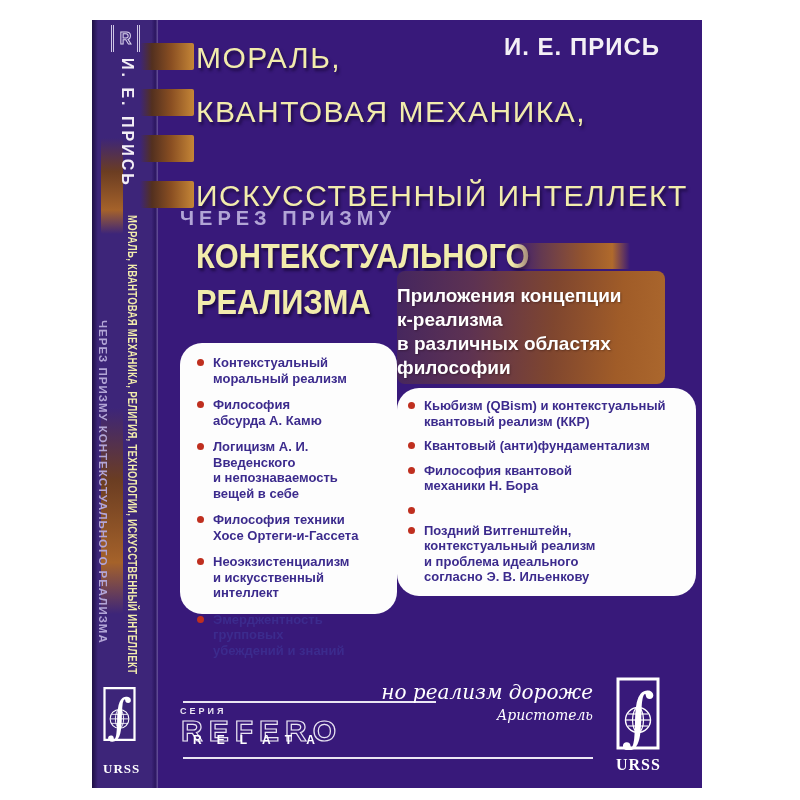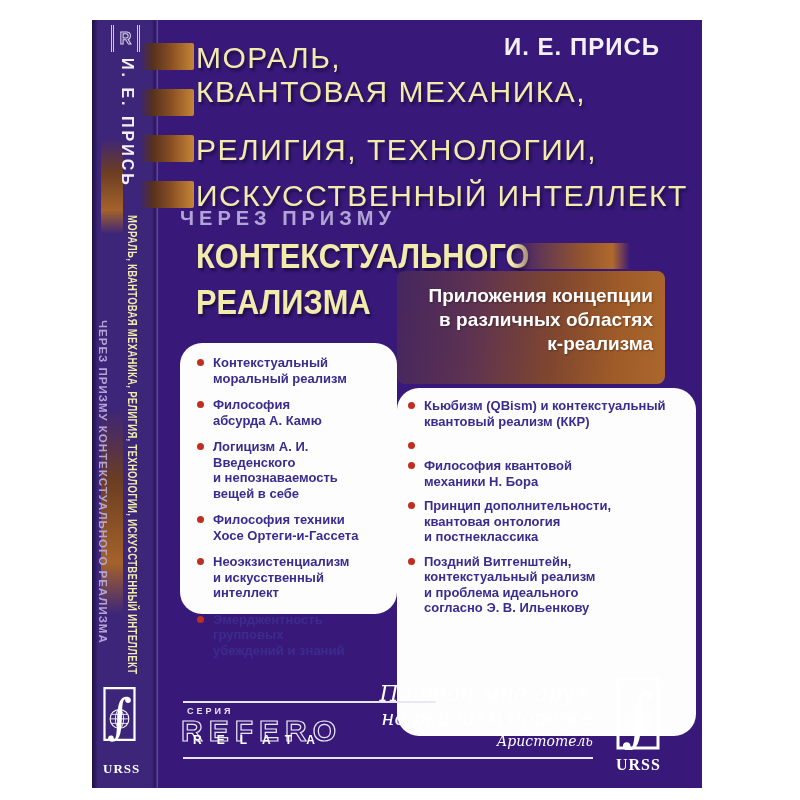--- a/index.html
+++ b/index.html
@@ -38,55 +38,55 @@
   .urss-front{left:524px;top:657px;width:44px;}
   .urss-front svg{width:44px;height:73px;}
   .urss-front .lbl{font-size:16px;margin-top:2px;}
 
   
   .author{position:absolute;right:42px;top:13px;font-size:24px;font-weight:bold;
         letter-spacing:1px;color:#f4f0f6;}
   .tline{position:absolute;left:104px;height:36px;line-height:36px;font-size:30px;
         font-weight:normal;letter-spacing:1.5px;color:#f2ecac;white-space:nowrap;
         text-shadow:2px 3px 3px rgba(12,2,34,.55);}
-  .tline.l1{top:20px;} .tline.l2{top:54px;} .tline.l3{top:112px;} .tline.l4{top:158px;}
+  .tline.l1{top:20px;} .tline.l2{top:74px;} .tline.l3{top:112px;} .tline.l4{top:158px;}
   .tbar{position:absolute;left:48px;width:54px;height:27px;border-radius:2px;
         background:linear-gradient(90deg,rgba(56,25,122,0) 0%,#53301f 22%,#8a4f22 58%,#c58637 100%);}
   .tbar.b1{top:23px;} .tbar.b2{top:69px;} .tbar.b3{top:115px;} .tbar.b4{top:161px;}
   .subtitle{position:absolute;left:88px;top:187px;font-size:20px;font-weight:bold;
         letter-spacing:5px;color:#b2a5d6;}
   .t2{position:absolute;left:104px;height:46px;line-height:46px;font-size:35px;
         font-weight:bold;color:#f2ecac;white-space:nowrap;transform:scaleX(.88);
         transform-origin:0 0;text-shadow:2px 3px 3px rgba(12,2,34,.55);}
   .t2.a{top:213px;} .t2.b{top:259px;}
   .tbar.b5{left:420px;top:223px;width:118px;height:26px;
         background:linear-gradient(90deg,rgba(56,25,122,0) 0%,#643950 25%,#93542e 60%,#b06a2c 85%,rgba(56,25,122,0) 100%);}
 
   
   .obox{position:absolute;left:305px;top:251px;width:268px;height:113px;border-radius:8px;
         background:linear-gradient(95deg,#45265f 0%,#5d3252 28%,#7f462f 58%,#a05c28 82%,#ab672d 100%);
-        text-align:right;padding:13px 12px 0 0;box-sizing:border-box;}
+        text-align:left;padding:13px 12px 0 0;box-sizing:border-box;}
   .obox div{font-size:19px;font-weight:bold;color:#fff;line-height:24px;
         text-shadow:1px 1px 2px rgba(30,10,10,.35);}
 
   
   .wbox{position:absolute;background:#fdfdfd;border-radius:22px;box-sizing:border-box;}
   .wbox.left{left:88px;top:323px;width:217px;height:271px;padding:12px 8px 0 16px;}
-  .wbox.right{left:305px;top:368px;width:299px;height:348px;padding:10px 8px 8px 10px;}
+  .wbox.right{left:305px;top:368px;width:299px;height:208px;padding:10px 8px 8px 10px;}
   .list{display:flex;flex-direction:column;}
   .wbox.left .list{gap:11px;} .wbox.right .list{gap:9px;}
   .li{display:flex;align-items:flex-start;}
   .dot{flex:0 0 auto;width:7px;height:7px;border-radius:50%;background:#bf2f1f;
         margin:4px 9px 0 1px;}
   .txt{font-size:13px;font-weight:bold;line-height:15.5px;color:#3c2b8d;white-space:pre-line;}
 
   
   .ser-line{position:absolute;left:91px;width:250px;height:2px;background:#e9e4f2;}
   .ser-line.t{top:681px;} .ser-line.b{top:737px;}
-  .ser-label{position:absolute;left:95px;top:686px;font-size:9px;font-weight:bold;
+  .ser-label{position:absolute;left:88px;top:686px;font-size:9px;font-weight:bold;
         letter-spacing:3px;color:#e9e4f2;}
   .ser-outline{position:absolute;left:89px;top:694px;font-size:30px;font-weight:bold;
         letter-spacing:6px;color:transparent;-webkit-text-stroke:1.2px #e9e4f2;white-space:nowrap;}
   @supports not (-webkit-text-stroke:1px #fff){.ser-outline{color:#e9e4f2;}}
   .ser-solid{position:absolute;left:101px;top:713px;font-size:12px;font-weight:bold;
         letter-spacing:15px;color:#fff;white-space:nowrap;}
 
   
   .q-dash{position:absolute;left:308px;top:681px;width:36px;height:2px;background:#ece7f4;}
   .q-line{position:absolute;left:308px;top:737px;width:193px;height:2px;background:#ece7f4;}
@@ -127,32 +127,32 @@
 
     <div class="author">И. Е. ПРИСЬ</div>
 
     <div class="tbar b1"></div>
     <div class="tbar b2"></div>
     <div class="tbar b3"></div>
     <div class="tbar b4"></div>
 
     <div class="tline l1">МОРАЛЬ,</div>
     <div class="tline l2">КВАНТОВАЯ МЕХАНИКА,</div>
-    <div class="tline l3">РЕЛИГИЯ, ТЕХНОЛОГИИ,</div>
     <div class="tline l4">ИСКУССТВЕННЫЙ ИНТЕЛЛЕКТ</div>
 
     <div class="subtitle">ЧЕРЕЗ ПРИЗМУ</div>
     <div class="t2 a">КОНТЕКСТУАЛЬНОГО</div>
     <div class="t2 b">РЕАЛИЗМА</div>
     <div class="tbar b5"></div>
 
     <div class="obox">
       <div>Приложения концепции</div>
+      <div>к-реализма</div>
       <div>в различных областях</div>
-      <div>к-реализма</div>
+      <div>философии</div>
     </div>
 
     <div class="wbox left">
       <div class="list">
           <div class="li">
             <span class="dot"></span>
             <span class="txt">Контекстуальный
 моральный реализм</span>
           </div>
           <div class="li">
@@ -185,51 +185,48 @@
     </div>
     <div class="wbox right">
       <div class="list">
           <div class="li">
             <span class="dot"></span>
             <span class="txt">Кьюбизм (QBism) и контекстуальный
 квантовый реализм (ККР)</span>
           </div>
           <div class="li">
             <span class="dot"></span>
+            <span class="txt">Квантовый (анти)фундаментализм</span>
           </div>
           <div class="li">
             <span class="dot"></span>
             <span class="txt">Философия квантовой
 механики Н. Бора</span>
           </div>
           <div class="li">
             <span class="dot"></span>
-            <span class="txt">Принцип дополнительности,
-квантовая онтология
-и постнеклассика</span>
           </div>
           <div class="li">
             <span class="dot"></span>
             <span class="txt">Поздний Витгенштейн,
 контекстуальный реализм
 и проблема идеального
 согласно Э. В. Ильенкову</span>
           </div>
         </div>
     </div>
 
     <div class="ser-line t"></div>
     <div class="ser-label">СЕРИЯ</div>
     <div class="ser-outline">REFERO</div>
     <div class="ser-solid">RELATA</div>
     <div class="ser-line b"></div>
 
     <div class="q-dash"></div>
     <div class="quote">
-      <div class="q1">Платон мне друг,</div>
       <div class="q2">но реализм дороже</div>
       <div class="qa">Аристотель</div>
     </div>
     <div class="q-line"></div>
 
     <div class="urss urss-front">
       <svg viewBox="0 0 44 73">
         <rect x="2" y="2" width="40" height="69" fill="none" stroke="#fff" stroke-width="3"></rect>
         <circle cx="22" cy="43" r="12.5" fill="none" stroke="#fff" stroke-width="1.4"></circle>
         <ellipse cx="22" cy="43" rx="5.5" ry="12.5" fill="none" stroke="#fff" stroke-width="1.2"></ellipse>

